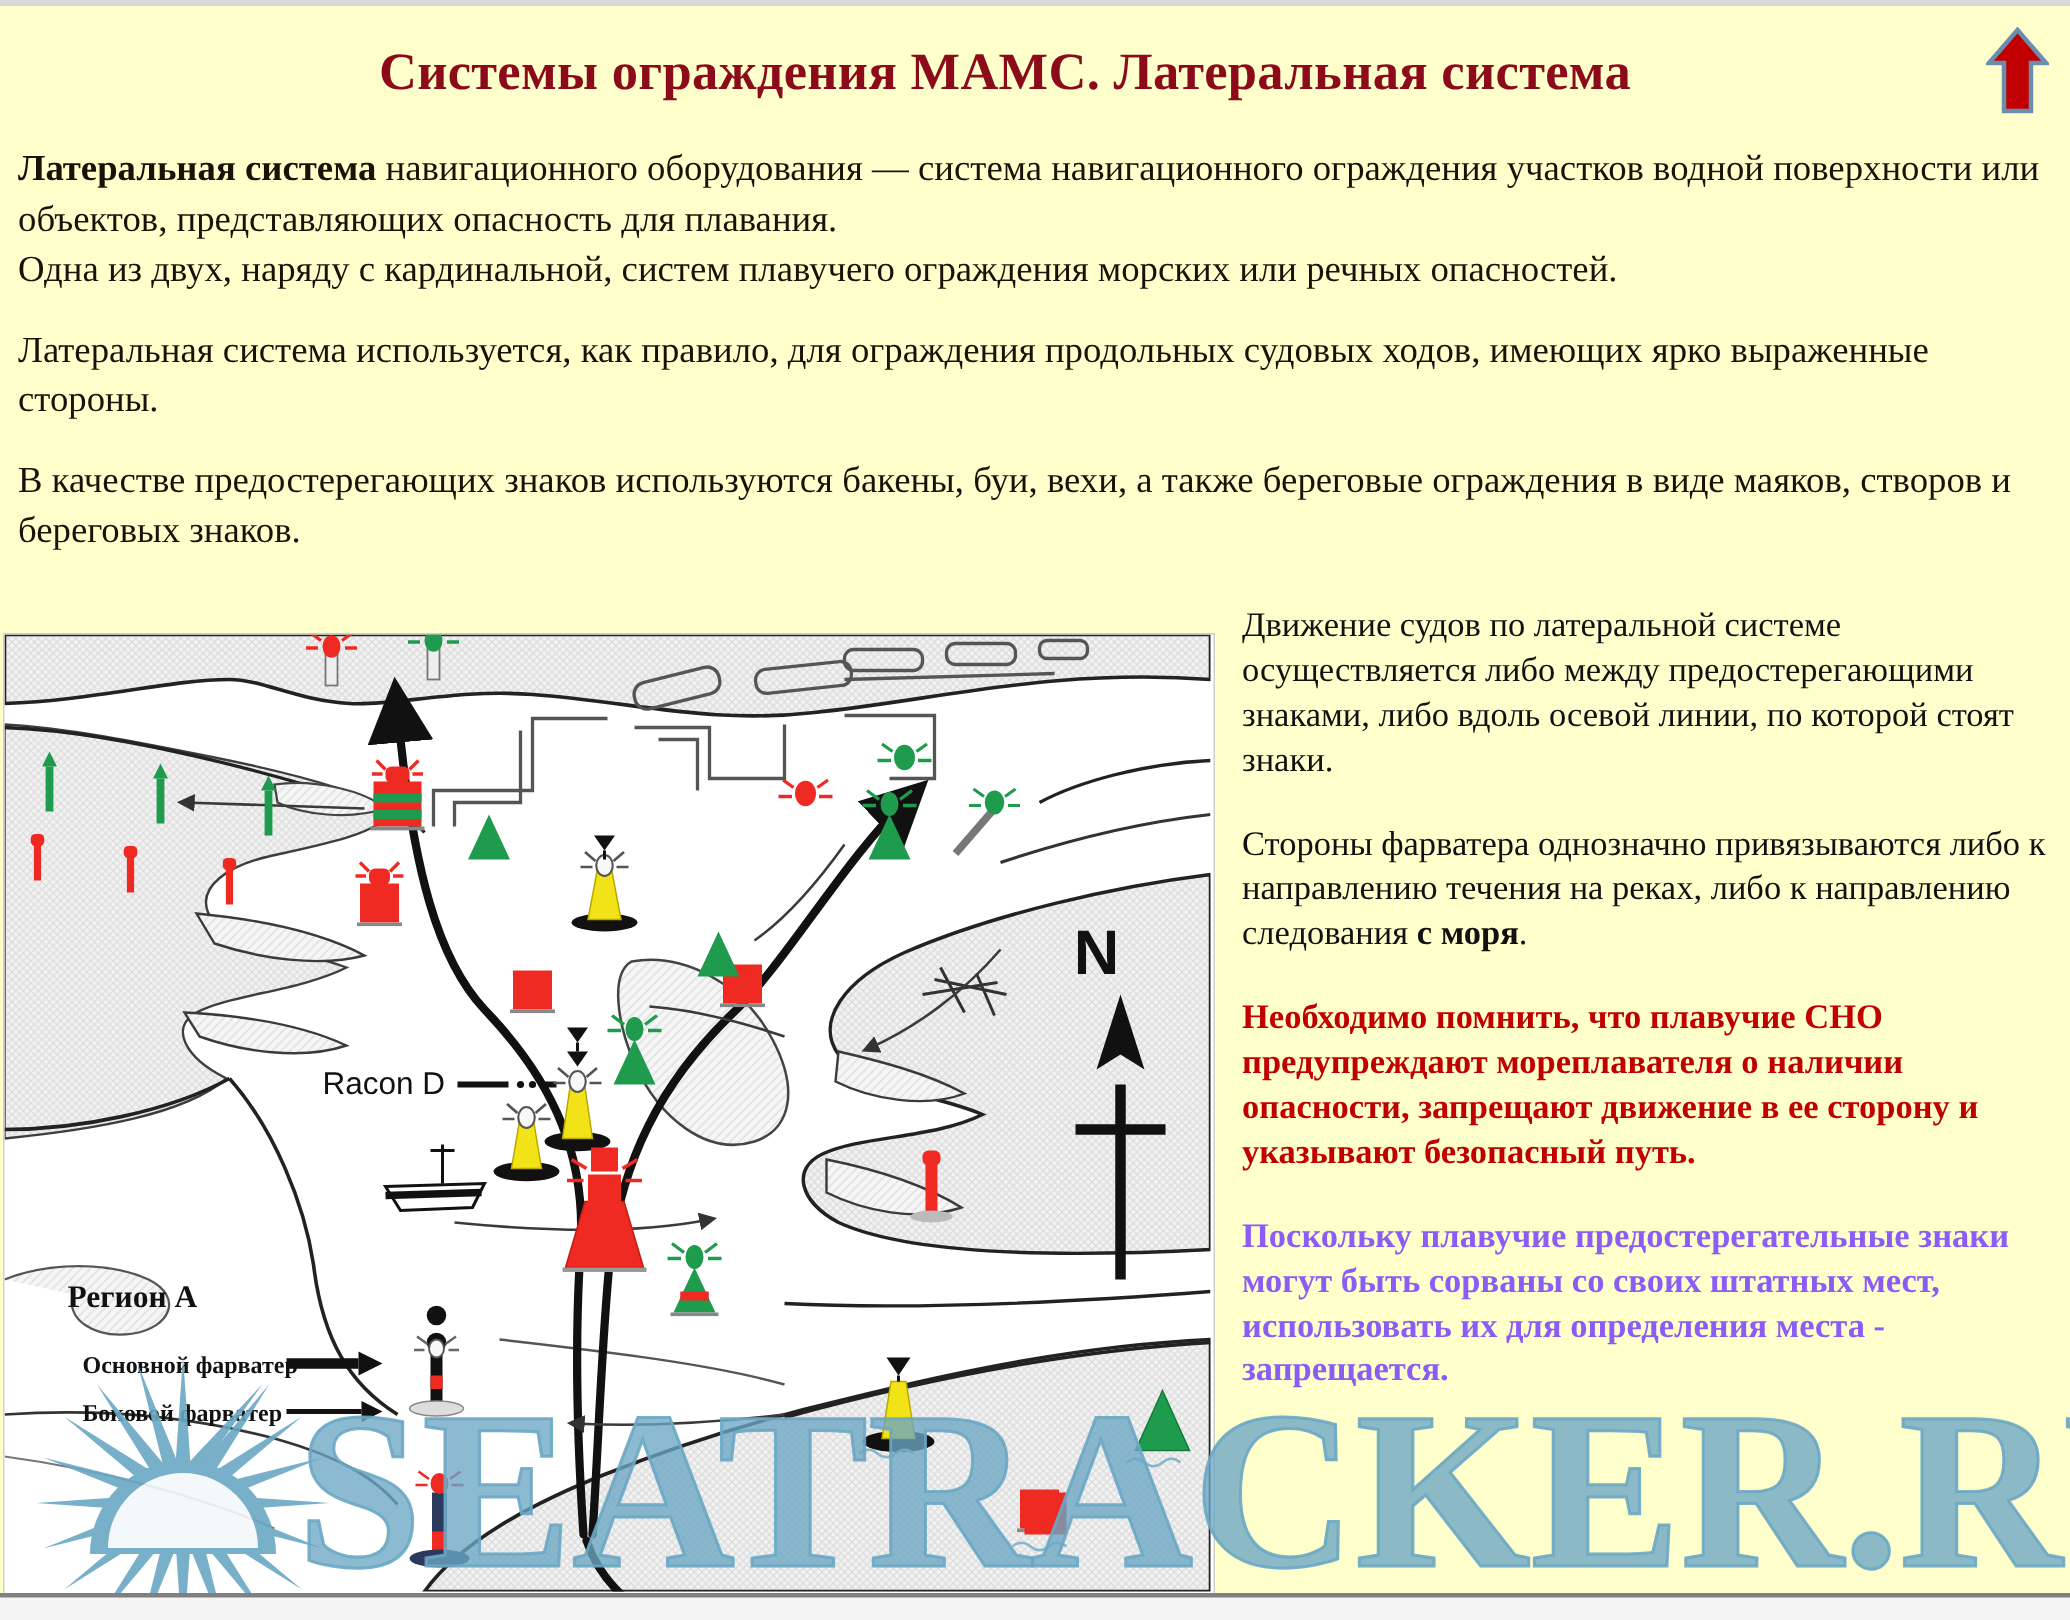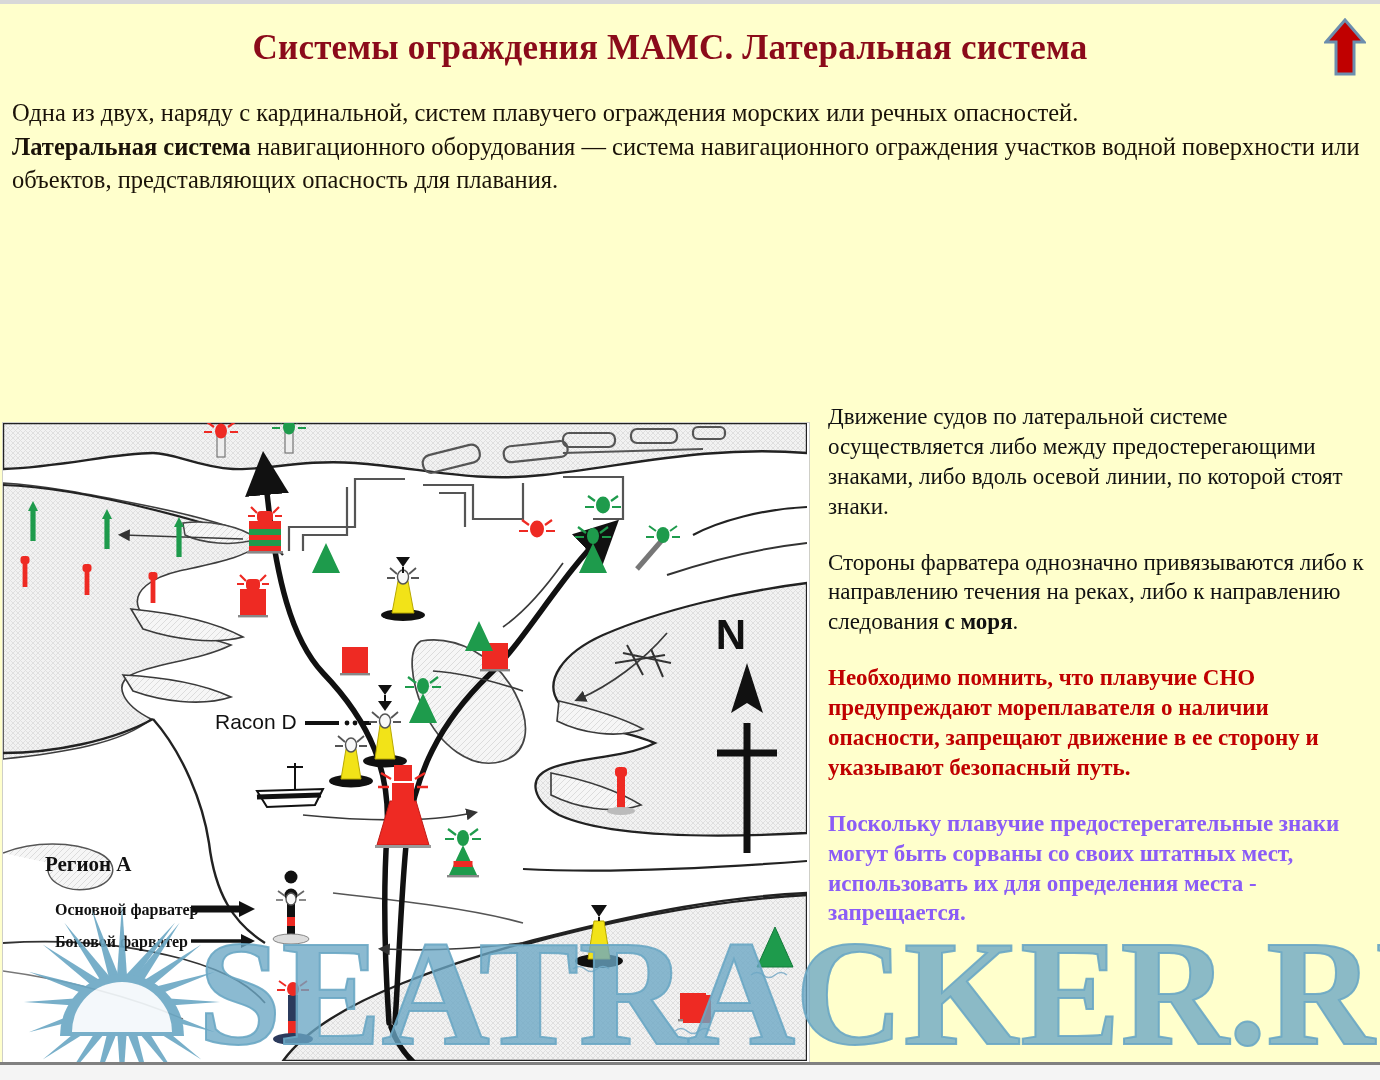--- a/index.html
+++ b/index.html
@@ -75,24 +75,26 @@
 
   <div class="nav-arrow">
     <svg width="42" height="58" viewBox="0 0 42 58">
       <polygon points="21,2 40,24 30,24 30,56 12,56 12,24 2,24" fill="#C00000" stroke="#6C8EAE" stroke-width="3"></polygon>
     </svg>
   </div>
 
   <div id="title">Системы ограждения МАМС. Латеральная система</div>
 
   <div id="body-text">
+    <p><span class="b">Латеральная система</span><span> навигационного оборудования — система навигационного ограждения участков водной поверхности или объектов, представляющих опасность для плавания.</span></p>
     <p>Одна из двух, наряду с кардинальной, систем плавучего ограждения морских или речных опасностей.</p>
-    <p><span class="b">Латеральная система</span><span> навигационного оборудования — система навигационного ограждения участков водной поверхности или объектов, представляющих опасность для плавания.</span></p>
     <div class="gap"></div>
+    <p>Латеральная система используется, как правило, для ограждения продольных судовых ходов, имеющих ярко выраженные стороны.</p>
     <div class="gap"></div>
+    <p>В качестве предостерегающих знаков используются бакены, буи, вехи, а также береговые ограждения в виде маяков, створов и береговых знаков.</p>
   </div>
 
   <div id="right-col">
     <p>Движение судов по латеральной системе осуществляется либо между предостерегающими знаками, либо вдоль осевой линии, по которой стоят знаки.</p>
     <div class="sp"></div>
     <p><span>Стороны фарватера однозначно привязываются либо к направлению течения на реках, либо к направлению следования </span><span class="b">с моря</span><span>.</span></p>
     <div class="sp"></div>
     <p class="red">Необходимо помнить, что плавучие СНО предупреждают мореплавателя о наличии опасности, запрещают движение в ее сторону и указывают безопасный путь.</p>
     <div class="sp"></div>
     <p class="redb">Поскольку плавучие предостерегательные знаки могут быть сорваны со своих штатных мест, использовать их для определения места - запрещается.</p>

